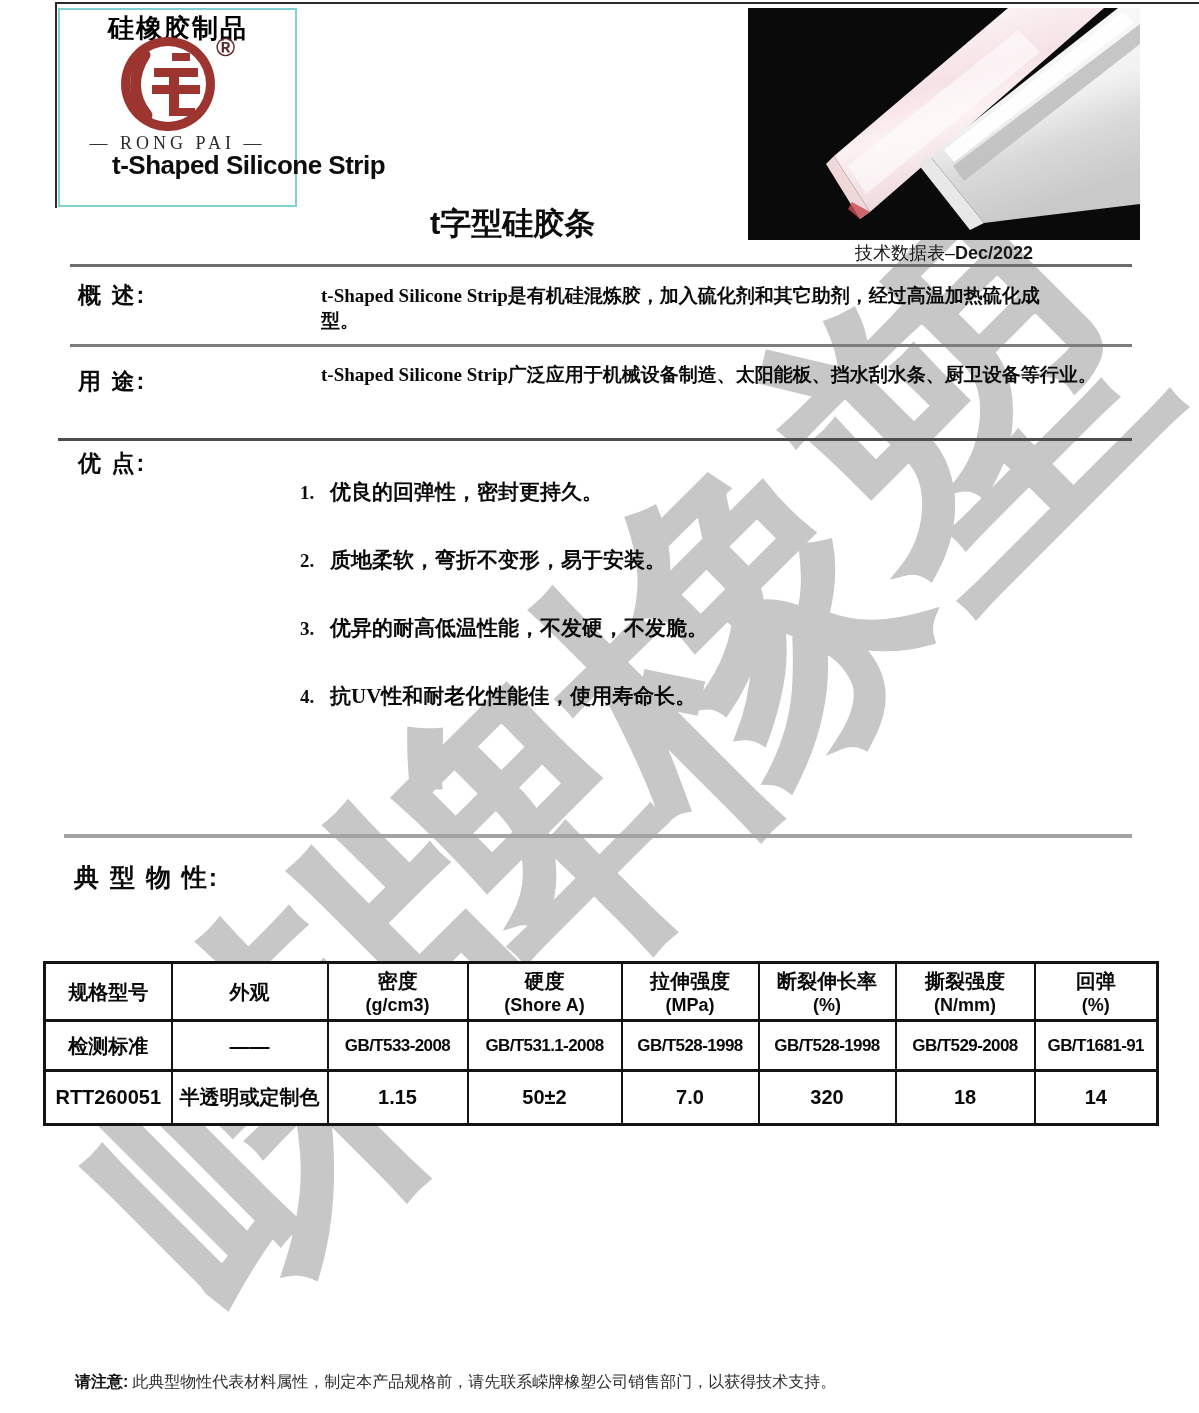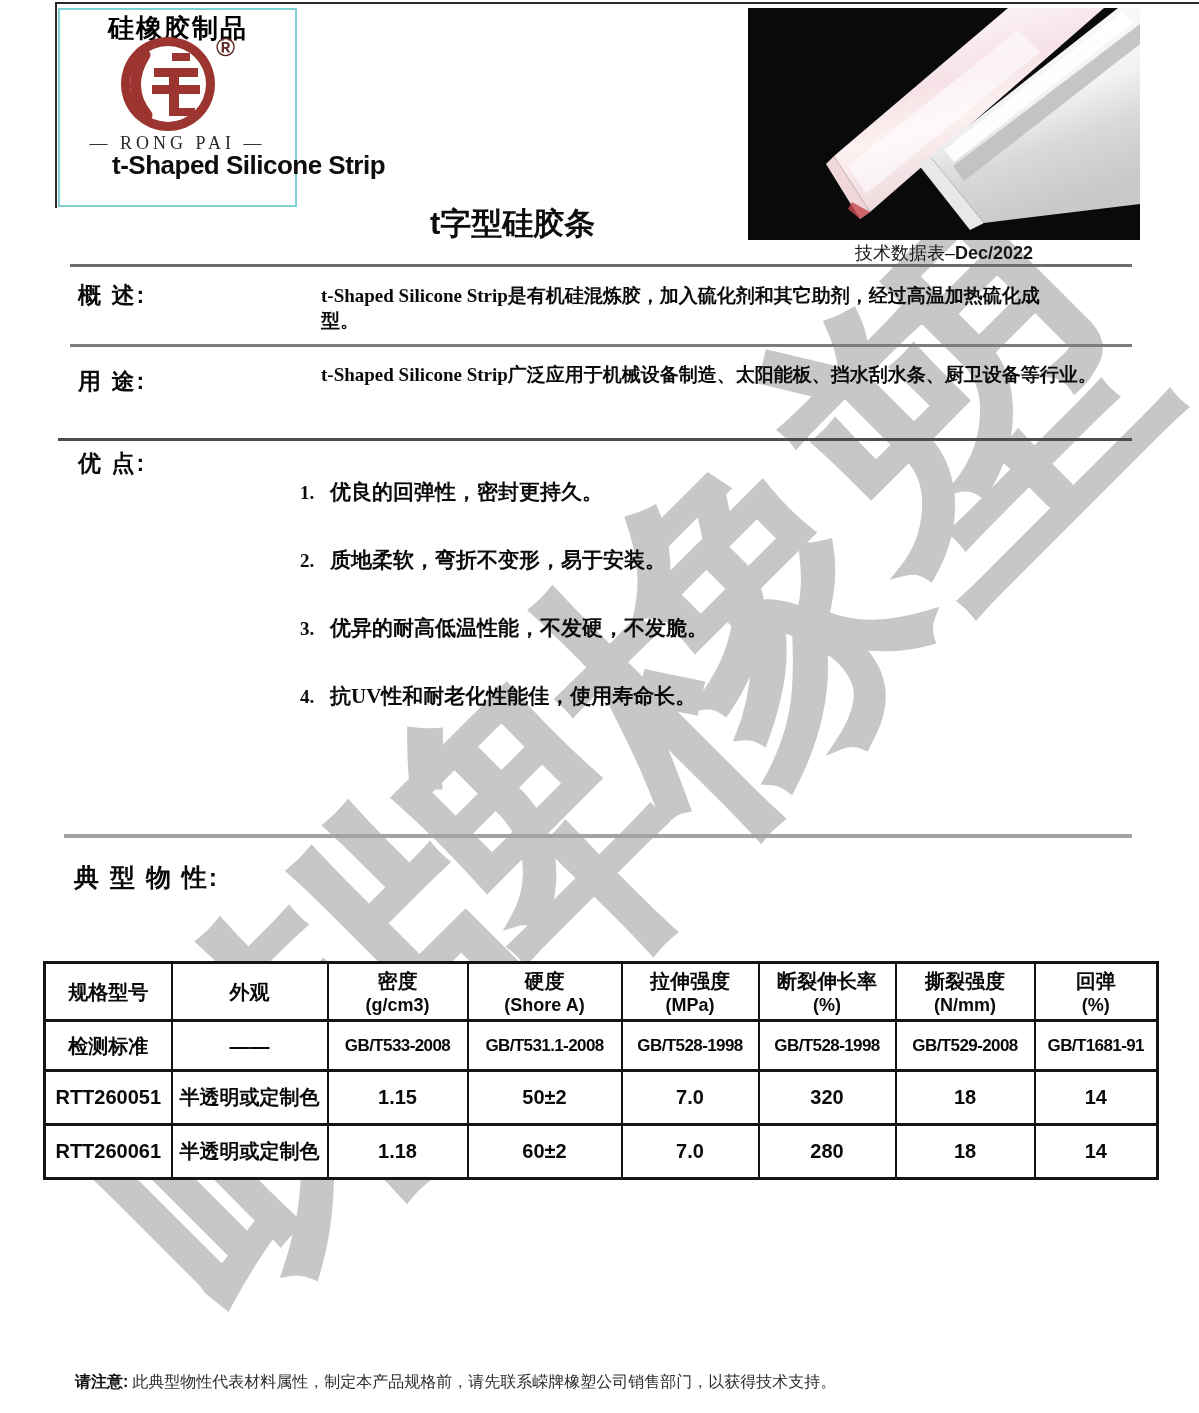--- a/index.html
+++ b/index.html
@@ -214,28 +214,18 @@
     <tr class="data-row">
       <td>RTT260051</td>
       <td>半透明或定制色</td>
       <td>1.15</td>
       <td>50±2</td>
       <td>7.0</td>
       <td>320</td>
       <td>18</td>
       <td>14</td>
     </tr>
-    <tr class="data-row">
-      <td>RTT260061</td>
-      <td>半透明或定制色</td>
-      <td>1.18</td>
-      <td>60±2</td>
-      <td>7.0</td>
-      <td>280</td>
-      <td>18</td>
-      <td>14</td>
-    </tr>
   </tbody>
     </table>
 
   <div class="footer-note"><b>请注意:</b><span>此典型物性代表材料属性，制定本产品规格前，请先联系嵘牌橡塑公司销售部门，以获得技术支持。</span></div>
 
 </div>
 
 </body></html>

